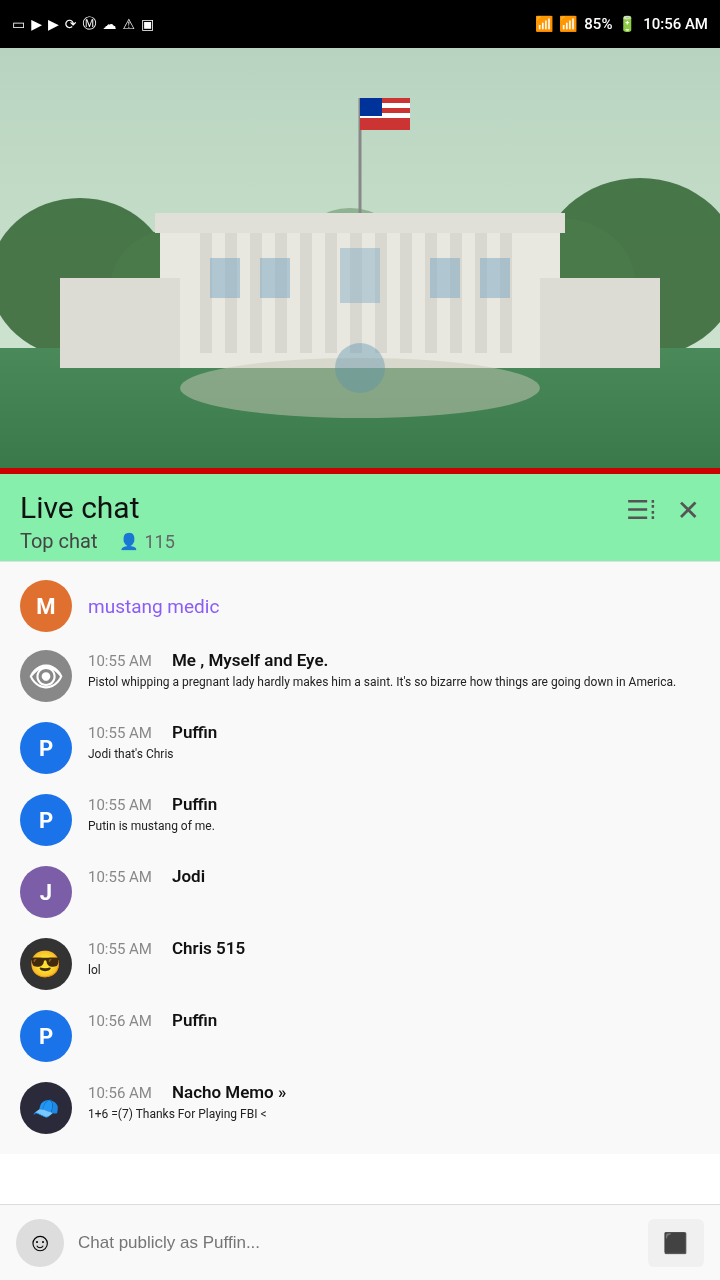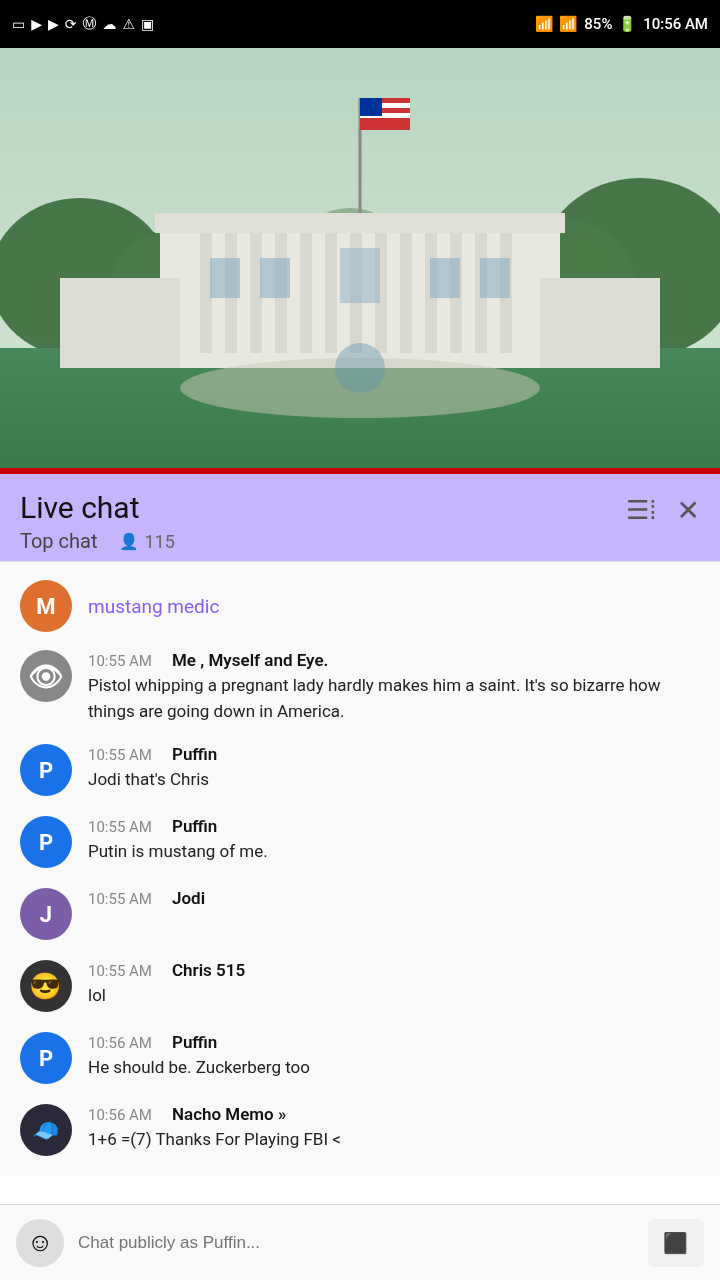--- a/index.html
+++ b/index.html
@@ -65,21 +65,21 @@
     
     #video-red-bar {
       width: 720px;
       height: 6px;
       background: #cc0000;
     }
 
     
     #chat-header {
       width: 720px;
-      background: #c4b5fd;
+      background: #86efac;
       padding: 16px 20px 8px 20px;
       display: flex;
       align-items: flex-start;
       justify-content: space-between;
       border-bottom: 1px solid #e0e0e0;
     }
     .chat-header-left {}
     .live-chat-title {
       font-size: 30px;
       font-weight: 400;
@@ -165,21 +165,21 @@
     .chat-time {
       font-size: 15px;
       color: #888;
     }
     .chat-username {
       font-size: 17px;
       font-weight: 600;
       color: #111;
     }
     .chat-text {
-      font-size: 17px;
+      font-size: 12px;
       color: #222;
       line-height: 1.5;
     }
 
     
     #chat-input-bar {
       width: 720px;
       height: 76px;
       background: #f9f9f9;
       border-top: 1px solid #ddd;
@@ -415,21 +415,20 @@
     </div>
   </div>
 
   <div class="chat-item">
     <div class="avatar avatar-blue">P</div>
     <div class="chat-content">
       <div class="chat-meta">
         <span class="chat-time">10:56 AM</span>
         <span class="chat-username">Puffin</span>
       </div>
-      <div class="chat-text">He should be. Zuckerberg too</div>
     </div>
   </div>
 
   <div class="chat-item">
     <div class="avatar avatar-dark" style="background:#2a2a3a;">
       <span style="font-size:22px;">🧢</span>
     </div>
     <div class="chat-content">
       <div class="chat-meta">
         <span class="chat-time">10:56 AM</span>

